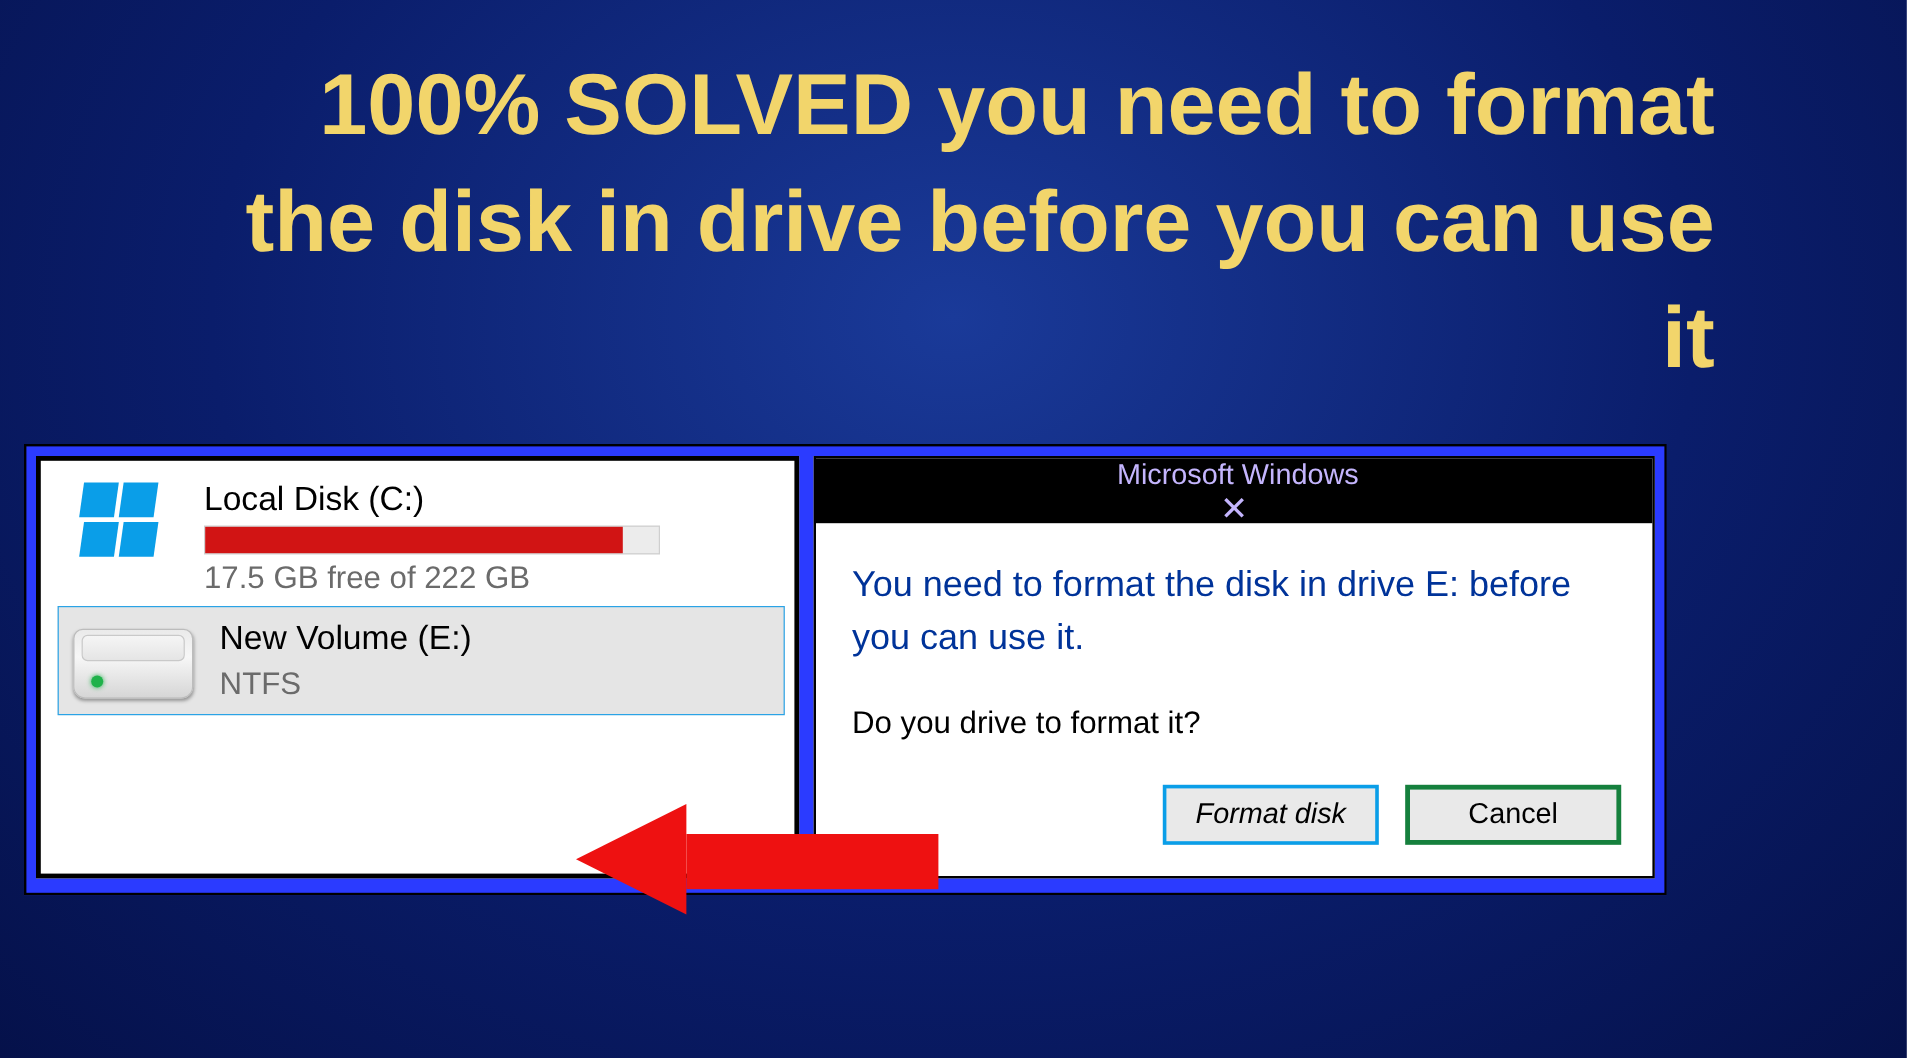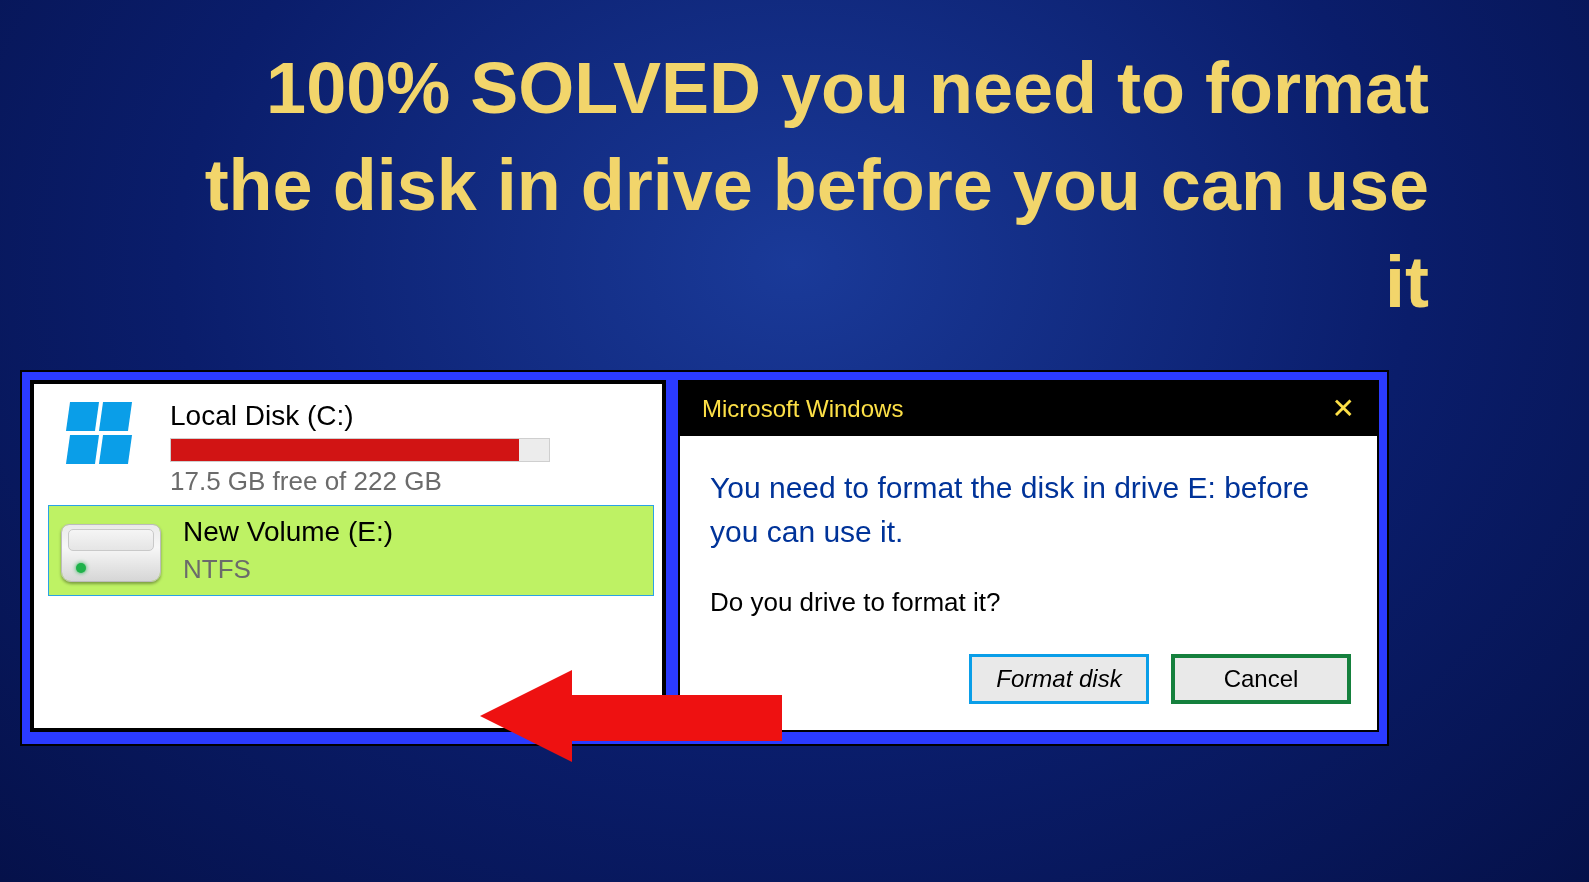--- a/index.html
+++ b/index.html
@@ -40,21 +40,21 @@
       display:grid; grid-template-columns:1fr 1fr; grid-template-rows:1fr 1fr; gap:4px;
     }
     .win-logo span { background:#0a9ee8; transform:skewX(-8deg); }
 
     .drive {
       display:flex; align-items:flex-start;
       gap:22px; padding:6px 0 8px 0;
     }
     .drive.selected {
       border:1px solid #2aa3e6;
-      background:#bef264;
+      background:#e5e5e5;
       margin-left:-12px; margin-right:-6px;
       padding:10px 6px 10px 12px;
     }
     .drive-icon {
       width:100px; height:58px; flex:none;
       margin-top:36px;
       background:
         linear-gradient(#eaeaea,#f7f7f7 40%,#d6d6d6) padding-box;
       border:1px solid #bcbcbc;
       border-radius:8px 8px 10px 10px;
@@ -77,23 +77,23 @@
     .bar .fill { position:absolute; left:0; top:0; bottom:0; background:#d11414; }
     .drive:not(.first) .drive-icon{ margin-top:26px; }
 
     
     .dialog {
       flex:1; background:#fff; border:2px solid #000;
       display:flex; flex-direction:column;
       margin-left:12px;
     }
     .title-bar {
-      background:#000; color:#fde047; height:54px;
+      background:#000; color:#c4b5fd; height:54px;
       display:flex; align-items:center; justify-content:space-between;
-      padding:0 16px 0 22px; font-size:24px;
+      padding:0 16px 0 22px; font-size:24px;flex-direction:column;
     }
     .caption-icons { display:flex; gap:30px; align-items:center; margin-right:6px; }
     .close-x { font-size:28px; font-weight:300; line-height:1; cursor:pointer; }
     .dialog-body { padding:30px 42px 20px 30px; }
     .instr { color:#003399; font-size:30px; line-height:1.45; }
     .ask { color:#000; font-size:26px; margin-top:34px; }
     .buttons { display:flex; gap:22px; justify-content:flex-end; padding:16px 26px 26px; margin-top:auto; }
     .btn {
       min-width:180px; height:50px;
       background:#e9e9e9; border:4px solid #15803d;

